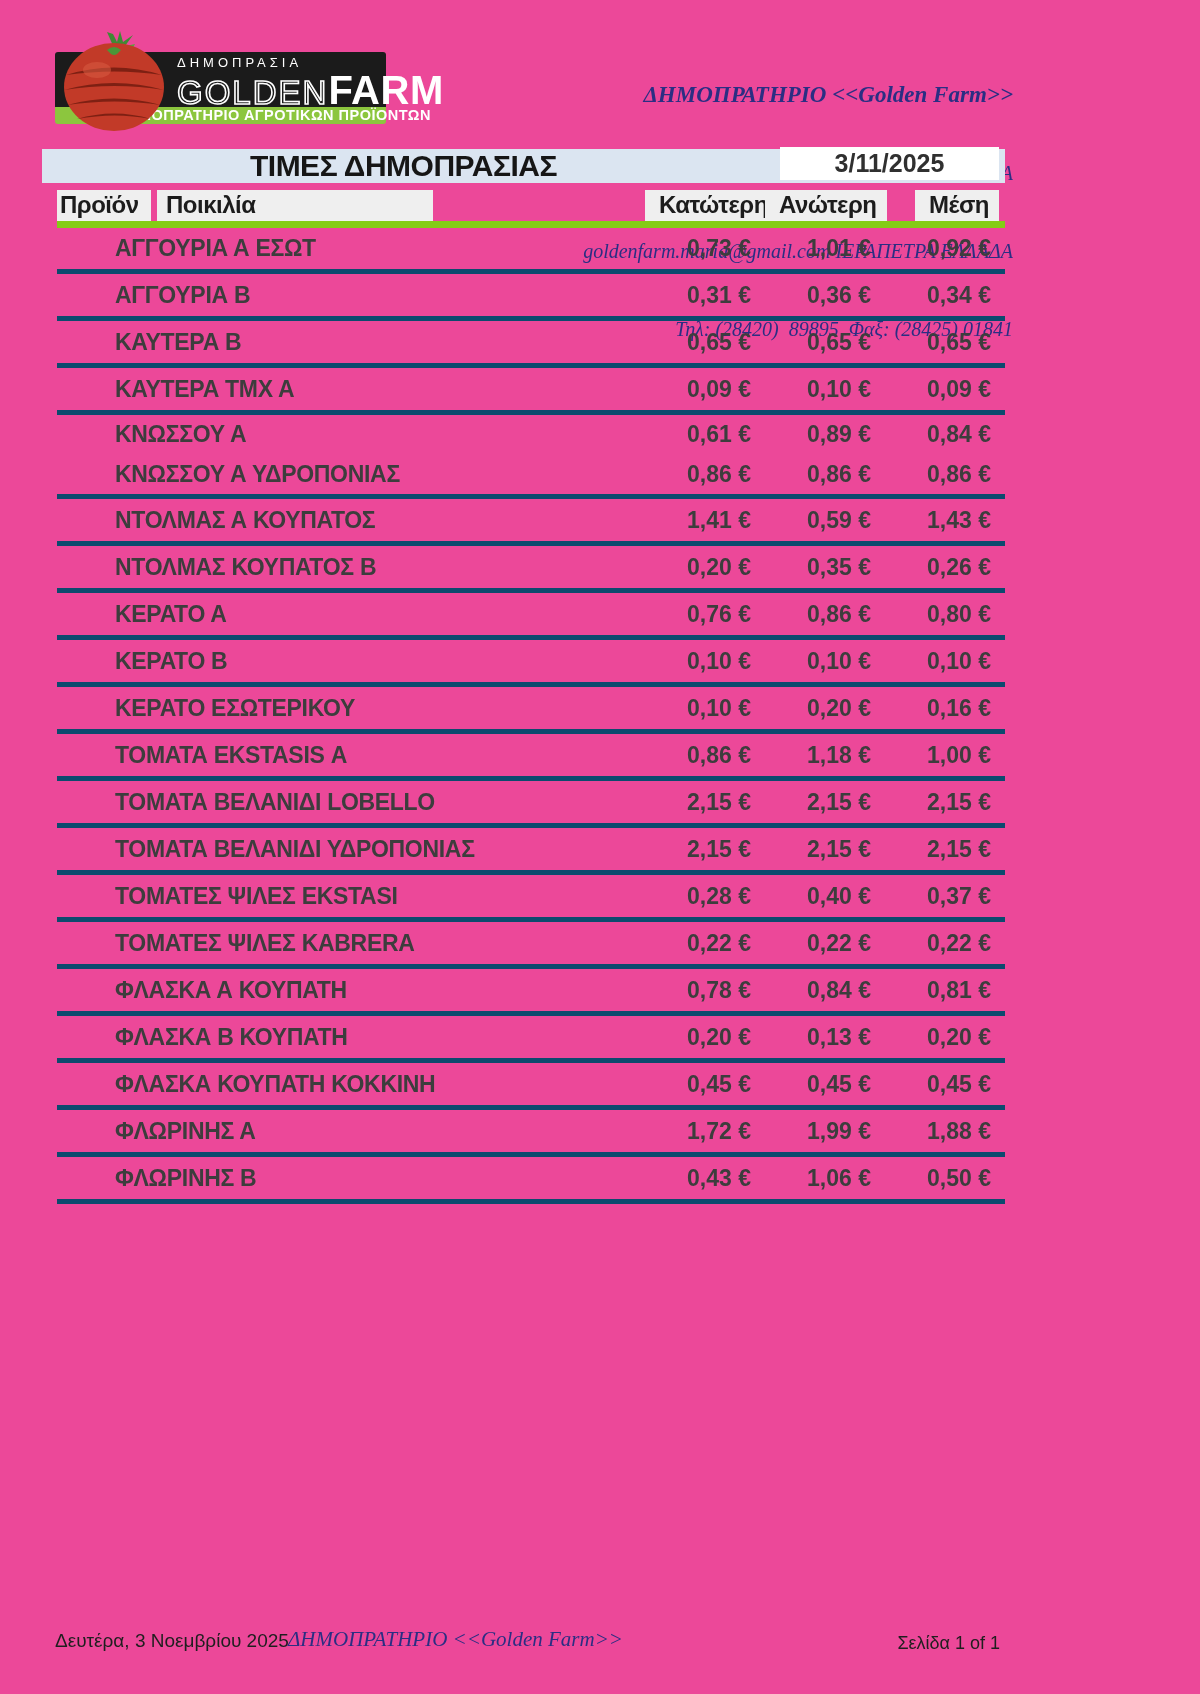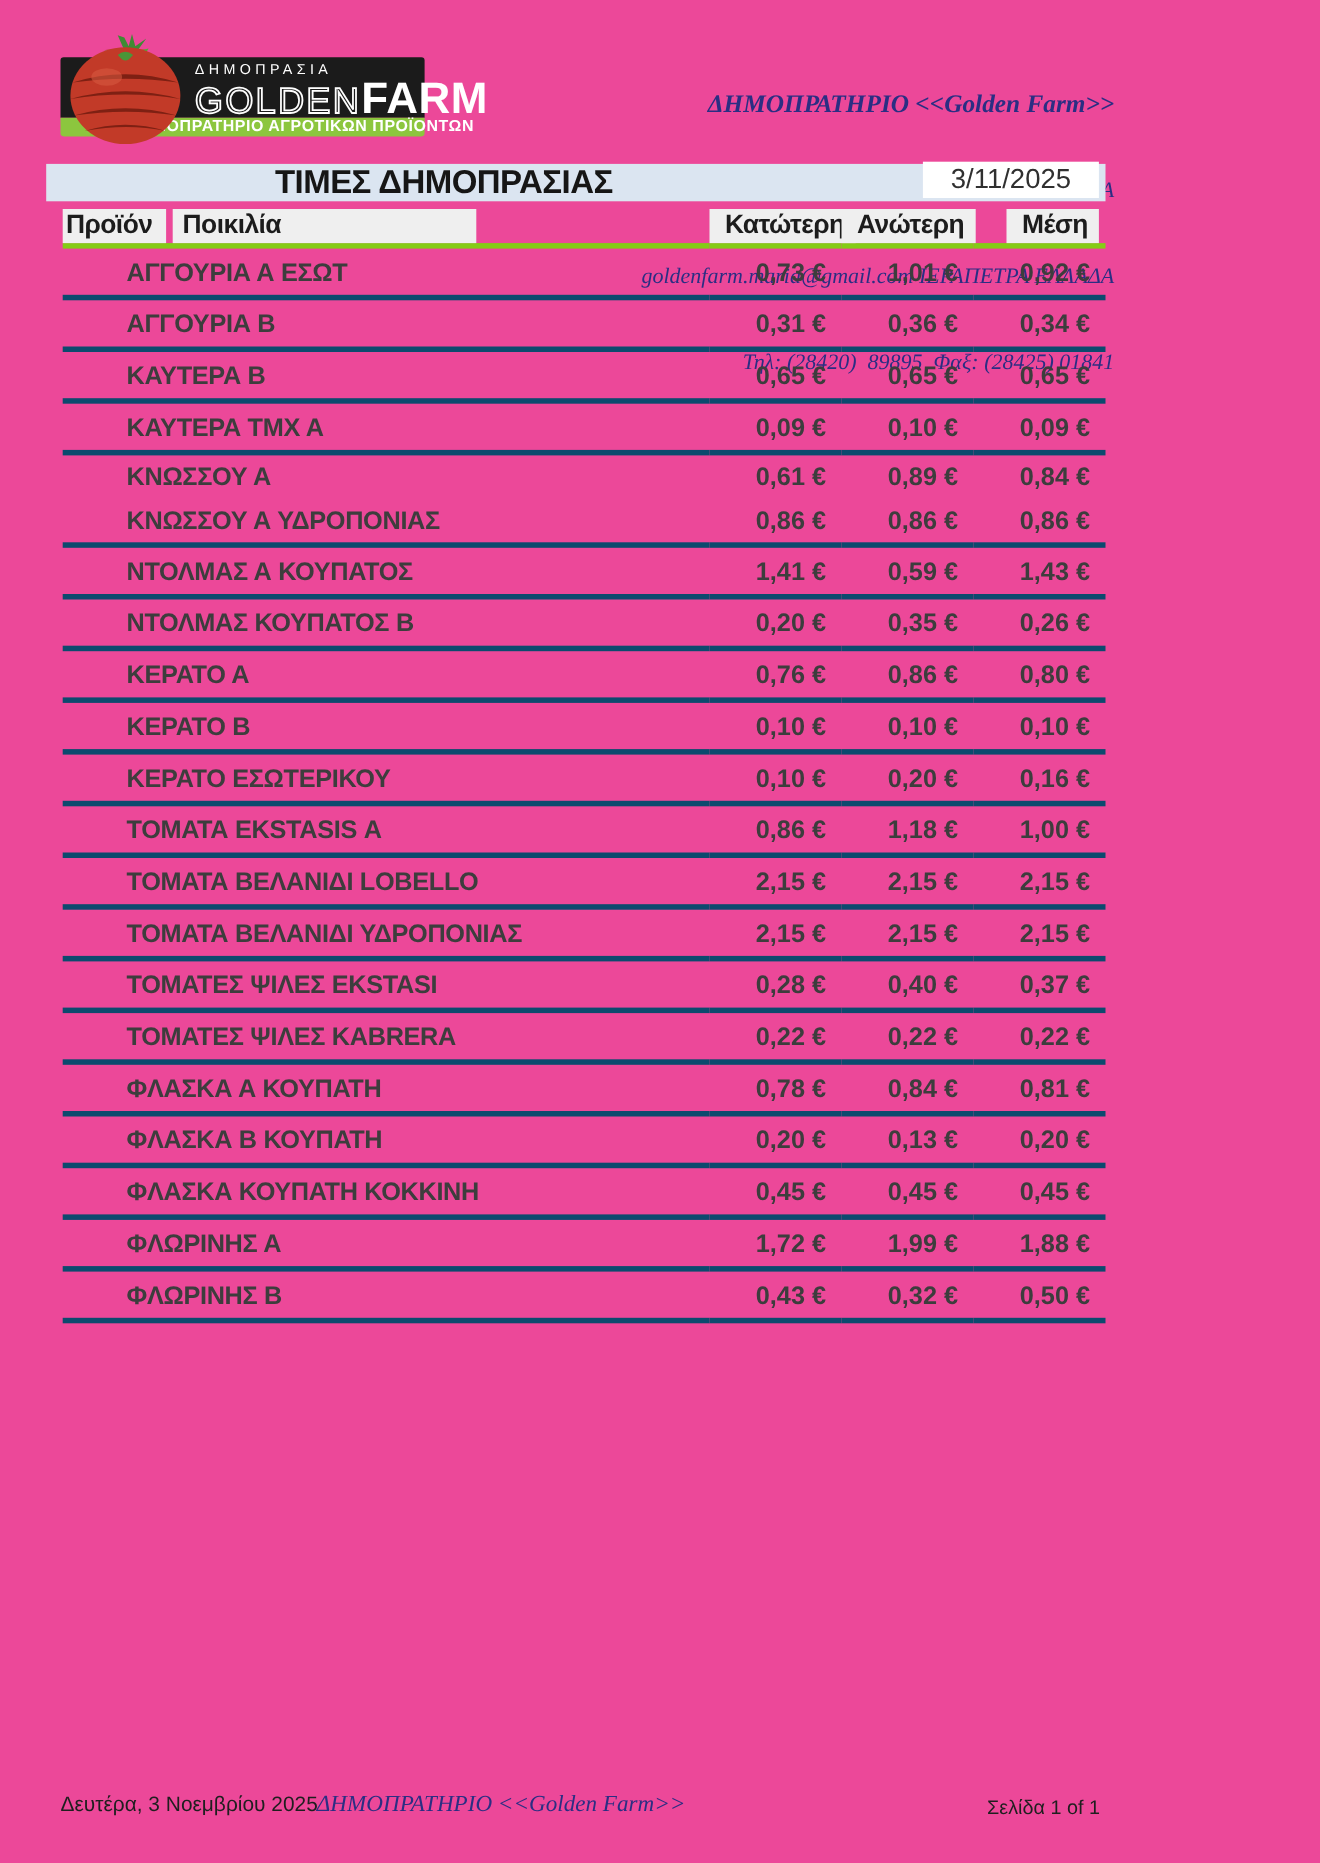--- a/index.html
+++ b/index.html
@@ -47,33 +47,33 @@
   .title-bar {
     position:absolute; left:42px; top:149px; width:963px; height:34px;
     background:#dbe5f1;
   }
   .title-text {
     position:absolute; left:0; right:240px; top:0; height:36px; line-height:34px;
     text-align:center; font-size:30px; font-weight:bold; color:#161616;
     letter-spacing:-0.5px;
   }
   .date-box {
-    position:absolute; right:6px; top:-2px; width:160px; height:33px;
+    position:absolute; right:6px; top:-2px; width:219px; height:33px;
     background:#ffffff; text-align:center; line-height:33px;
-    font-size:25px; font-weight:normal; color:#303030;
+    font-size:25px; font-weight:bold; color:#303030;
   }
 
   
   .price-table {
     position:absolute; left:57px; top:190px; width:948px;
     border-collapse:collapse; table-layout:fixed;
   }
   .price-table col.c1 { width:588px; }
   .price-table col.c2, .price-table col.c3, .price-table col.c4 { width:120px; }
-  .price-table thead tr { border-bottom:5px solid #84cc16; }
+  .price-table thead tr { border-bottom:7px solid #84cc16; }
   .price-table thead td { height:33px; vertical-align:middle; }
   .hdr-left { display:flex; gap:6px; }
   .hdr-box {
     background:#efefef; color:#1c1c1c; font-weight:bold; font-size:24px;
     letter-spacing:-0.5px; padding:1px 6px 2px 6px;
   }
   .hdr-product { width:94px; text-align:left; padding-left:3px; }
   .hdr-variety { width:276px; text-align:left; padding-left:9px; }
   .hdr-price-cell { text-align:right; padding-right:6px; }
   .hdr-price-cell .hdr-box { display:inline-block; padding:1px 10px 2px 14px; }
@@ -280,21 +280,21 @@
     </tr>
         <tr>
       <td class="c-name">ΦΛΩΡΙΝΗΣ Α</td>
       <td class="c-price">1,72 €</td>
       <td class="c-price">1,99 €</td>
       <td class="c-price">1,88 €</td>
     </tr>
         <tr>
       <td class="c-name">ΦΛΩΡΙΝΗΣ Β</td>
       <td class="c-price">0,43 €</td>
-      <td class="c-price">0,32 €</td>
+      <td class="c-price">1,06 €</td>
       <td class="c-price">0,50 €</td>
     </tr>
       </tbody>
   </table>
 
   <div class="footer-date">Δευτέρα, 3 Νοεμβρίου 2025</div>
   <div class="footer-company">ΔΗΜΟΠΡΑΤΗΡΙΟ &lt;&lt;Golden Farm&gt;&gt;</div>
   <div class="footer-page">Σελίδα 1 of 1</div>
 
 </div>

